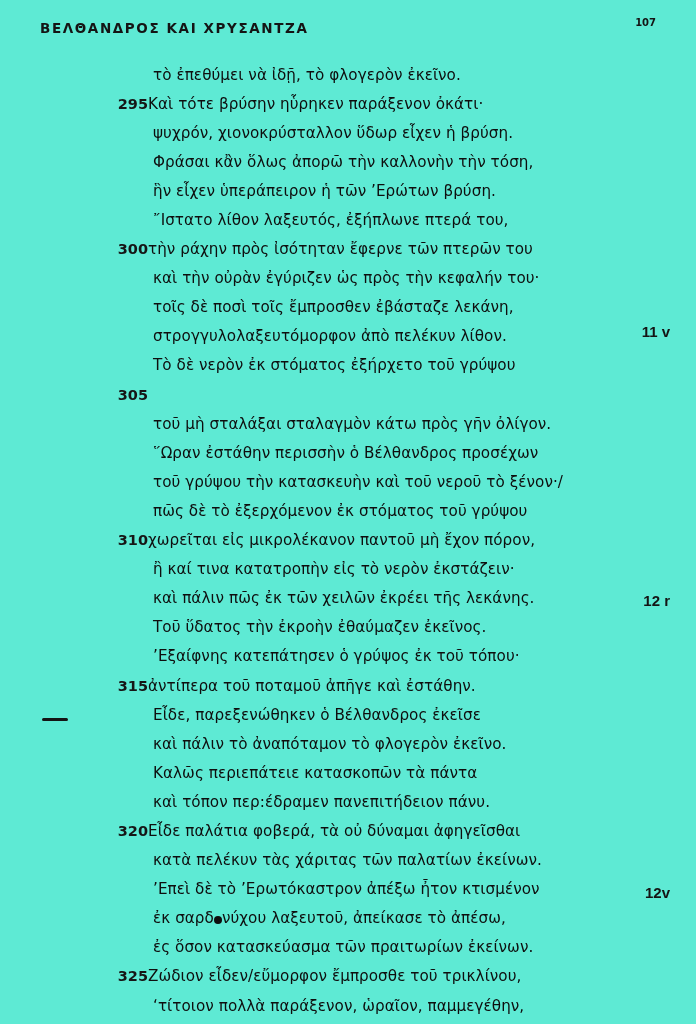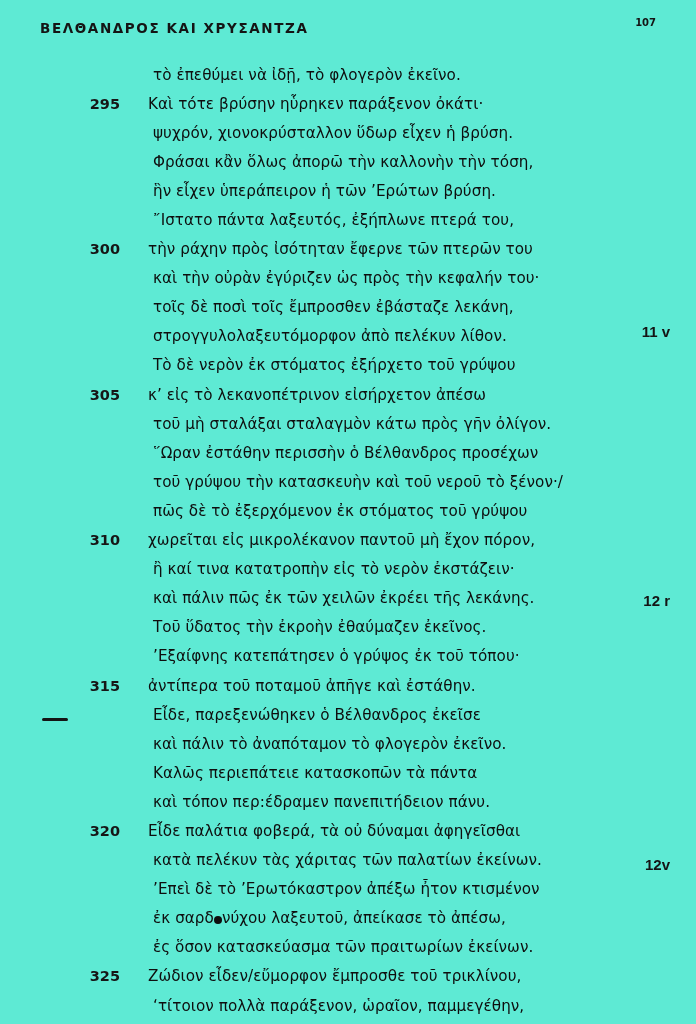--- a/index.html
+++ b/index.html
@@ -54,21 +54,21 @@
   .verse-line {
     position: relative;
     height: 29.1px;
     display: flex;
     align-items: center;
   }
   .line-number {
     width: 148px;
     flex: 0 0 148px;
     text-align: right;
-    padding-right: 28px;
+    padding-right: 0;
     box-sizing: border-box;
     font-family: "DejaVu Sans", sans-serif;
     font-weight: bold;
     font-size: 14.5px;
     color: #161616;
     line-height: 26px;
   }
   .line-text {
     flex: 1 1 auto;
     font-family: "DejaVu Sans", sans-serif;
@@ -95,21 +95,21 @@
   .margin-note {
     position: absolute;
     font-family: Liberation Sans, sans-serif;
     font-weight: bold;
     font-size: 15px;
     color: #141414;
     white-space: nowrap;
   }
   .margin-note.n1 { right: 26px; top: 323px; }
   .margin-note.n2 { right: 26px; top: 592px; }
-  .margin-note.n3 { right: 26px; top: 856px; }
+  .margin-note.n3 { right: 26px; top: 884px; }
 
   
   .margin-rule {
     position: absolute;
     left: 42px;
     top: 718px;
     width: 26px;
     height: 2.5px;
     background: #141414;
     border-radius: 2px;
@@ -140,21 +140,21 @@
       <div class="verse-line">
         <div class="line-number"></div>
         <div class="line-text indent">Φράσαι κἂν ὅλως ἀπορῶ τὴν καλλονὴν τὴν τόση,</div>
       </div>
       <div class="verse-line">
         <div class="line-number"></div>
         <div class="line-text indent">ἣν εἶχεν ὑπεράπειρον ἡ τῶν ’Ερώτων βρύση.</div>
       </div>
       <div class="verse-line">
         <div class="line-number"></div>
-        <div class="line-text indent">῎Ιστατο πάντα λαξευτός, ἐξήπλωνε πτερά του,</div>
+        <div class="line-text indent">῎Ιστατο λίθον λαξευτός, ἐξήπλωνε πτερά του,</div>
       </div>
       <div class="verse-line">
         <div class="line-number">300</div>
         <div class="line-text">τὴν ράχην πρὸς ἰσότηταν ἔφερνε τῶν πτερῶν του</div>
       </div>
       <div class="verse-line">
         <div class="line-number"></div>
         <div class="line-text indent">καὶ τὴν οὐρὰν ἐγύριζεν ὡς πρὸς τὴν κεφαλήν του·</div>
       </div>
       <div class="verse-line">
@@ -164,21 +164,20 @@
       <div class="verse-line">
         <div class="line-number"></div>
         <div class="line-text indent">στρογγυλολαξευτόμορφον ἀπὸ πελέκυν λίθον.</div>
       </div>
       <div class="verse-line">
         <div class="line-number"></div>
         <div class="line-text indent">Τὸ δὲ νερὸν ἐκ στόματος ἐξήρχετο τοῦ γρύψου</div>
       </div>
       <div class="verse-line">
         <div class="line-number">305</div>
-        <div class="line-text">κ’ εἰς τὸ λεκανοπέτρινον εἰσήρχετον ἀπέσω</div>
       </div>
       <div class="verse-line">
         <div class="line-number"></div>
         <div class="line-text indent">τοῦ μὴ σταλάξαι σταλαγμὸν κάτω πρὸς γῆν ὀλίγον.</div>
       </div>
       <div class="verse-line">
         <div class="line-number"></div>
         <div class="line-text indent">῞Ωραν ἐστάθην περισσὴν ὁ Βέλθανδρος προσέχων</div>
       </div>
       <div class="verse-line">

